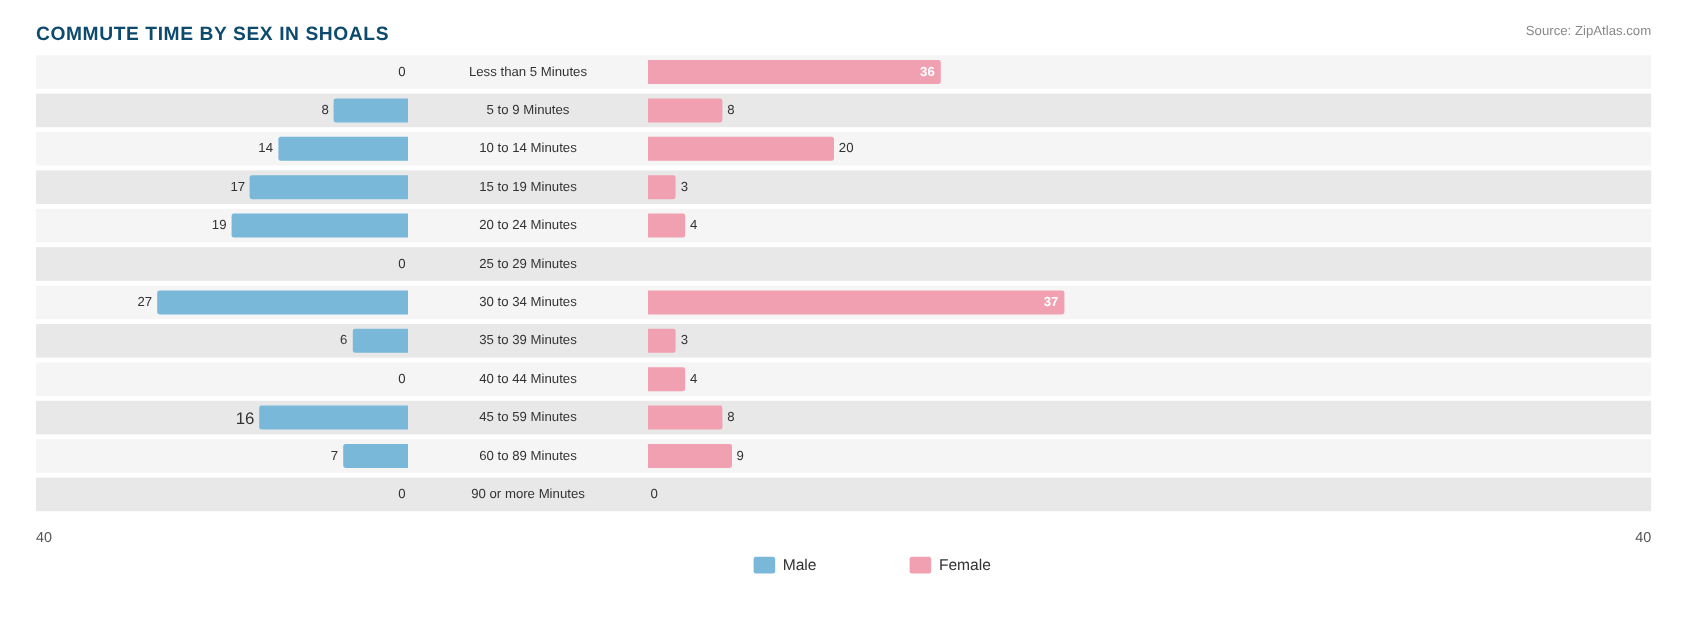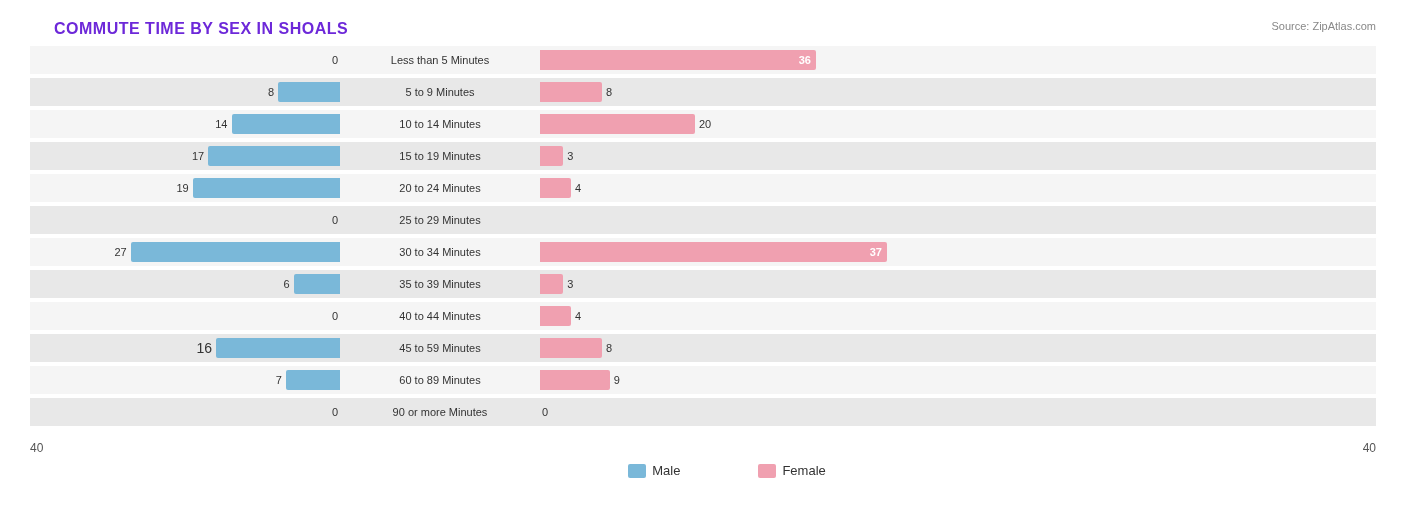--- a/index.html
+++ b/index.html
@@ -14,25 +14,24 @@
     .chart-container {
       width: 1406px;
       height: 523px;
       background: #fff;
       padding: 20px 30px 50px 30px;
       position: relative;
     }
     .chart-title {
       font-size: 16px;
       font-weight: bold;
-      color: #6d28d9;
+      color: #0c4a6e;
       letter-spacing: 0.5px;
       margin-bottom: 8px;
       text-transform: uppercase;
-      margin-left: 24px;
     }
     .source-text {
       position: absolute;
       top: 20px;
       right: 30px;
       font-size: 11px;
       color: #888;
     }
     .chart-area {
       position: relative;
@@ -131,21 +130,21 @@
   <div class="chart-area" id="chart-area">
   <div class="bar-row" style="display: flex; align-items: center;">
       <div class="left-section">
         <span style="position:absolute; right:2px; font-size:11px; color:#333;">0</span>
       </div>
 
       <div class="center-label">Less than 5 Minutes</div>
 
       <div class="right-section">
 
-          <div class="female-bar" style="width:276px; display:flex; align-items:center; justify-content:flex-end; position:absolute; left:0;">
+          <div class="female-bar" style="width:244px; display:flex; align-items:center; justify-content:flex-end; position:absolute; left:0;">
             <span style="color:#fff;font-size:11px;font-weight:bold;padding-right:5px;">36</span>
           </div>
 
       </div>
     </div>
       <div class="bar-row" style="display: flex; align-items: center;">
       <div class="left-section">
 
           <div class="male-bar" style="width:62px; display:flex; align-items:center; justify-content:flex-end; position:absolute; right:0;">
             

